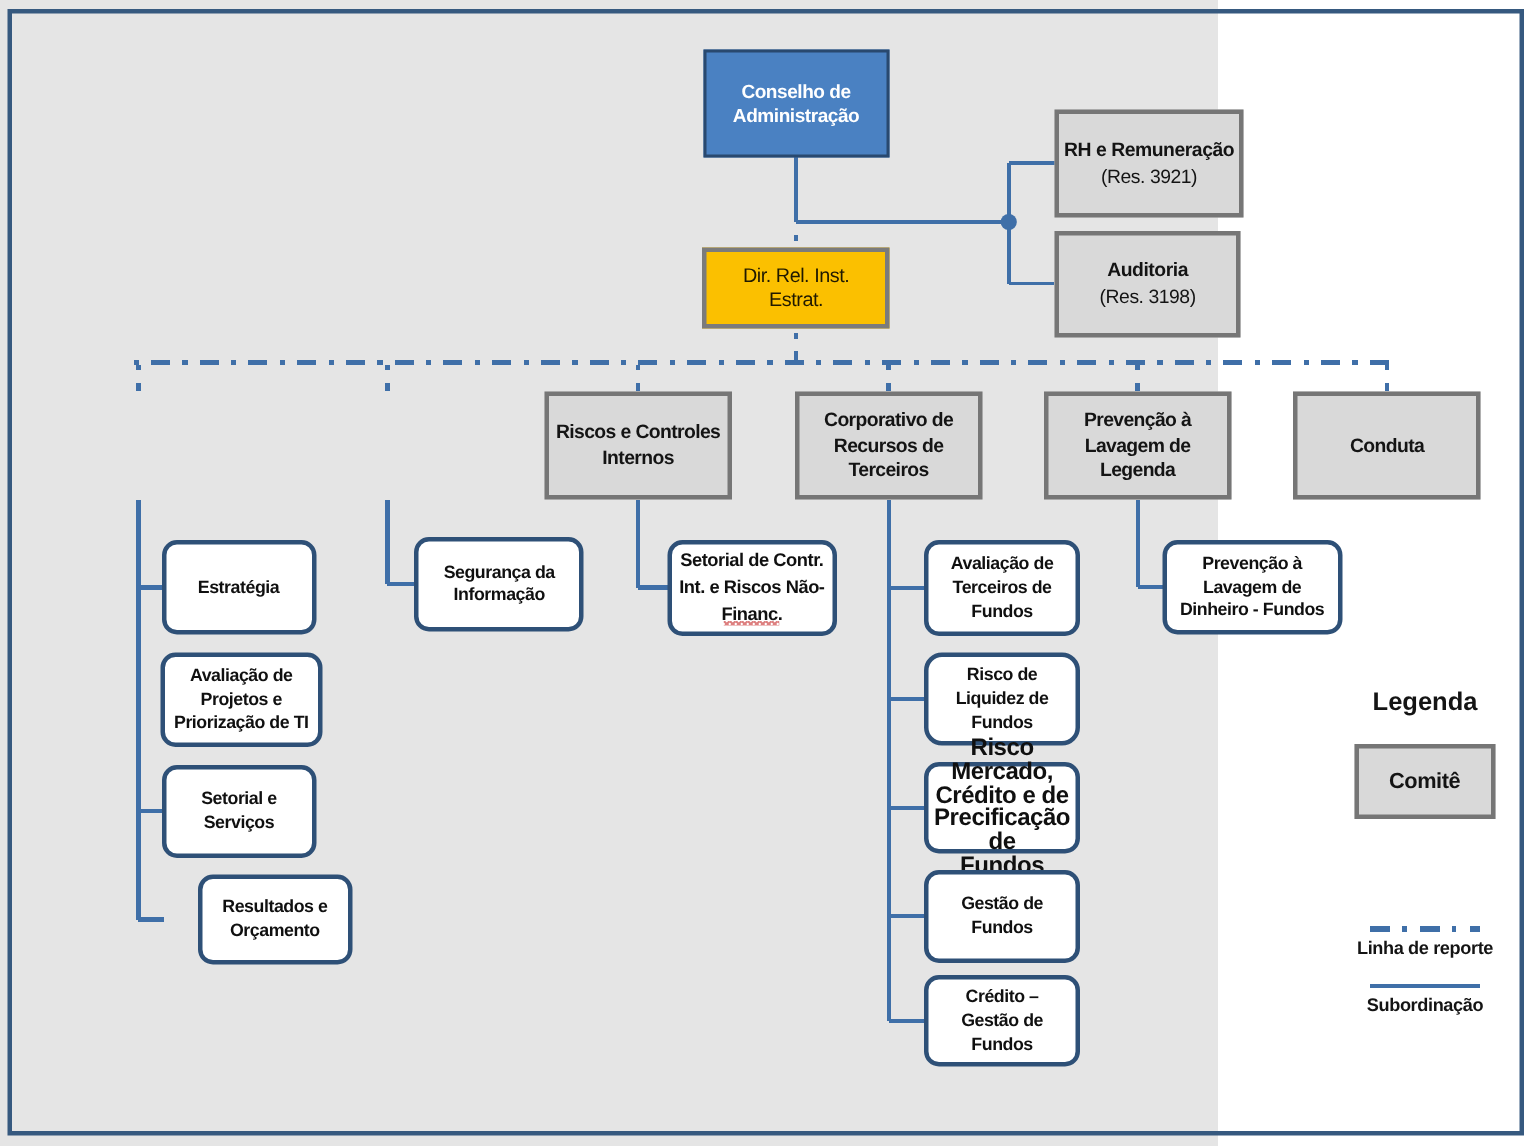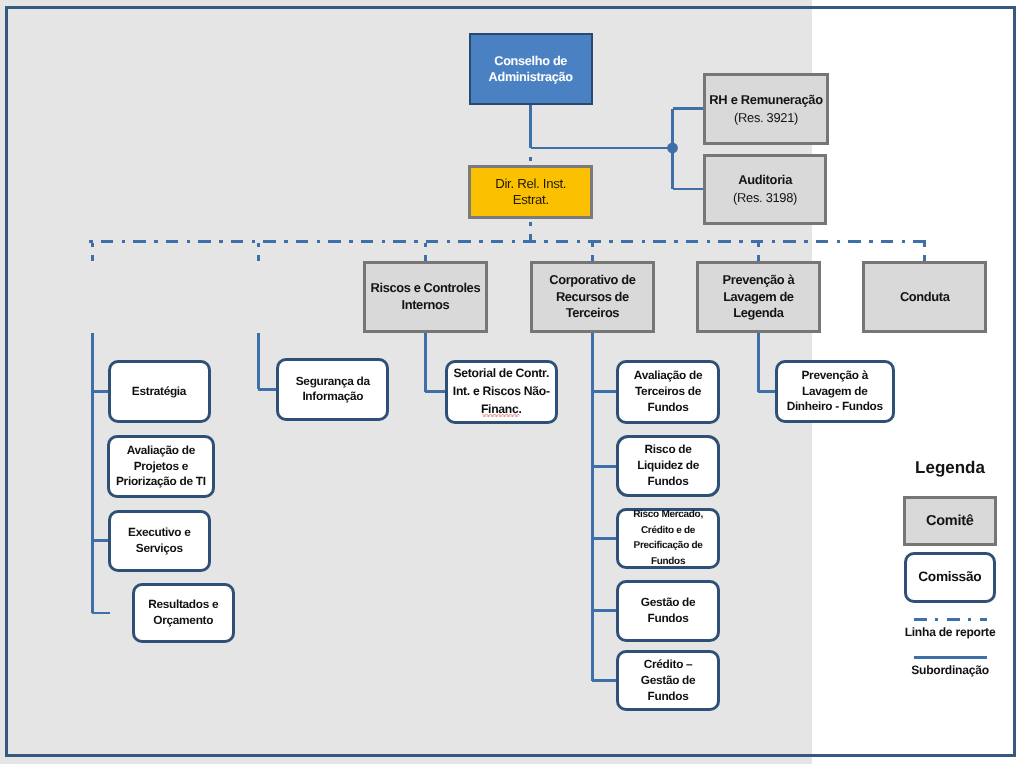--- a/index.html
+++ b/index.html
@@ -143,21 +143,21 @@
     </div>
     <div class="node round n-s0-1" style="left: 107px; top: 435.1px; width: 107.7px; height: 62.6px; font-size: 11.85px; line-height: 15.7px;">
       <span class="t">
         <span>Avaliação de</span>
         <span>Projetos e</span>
         <span>Priorização de TI</span>
       </span>
     </div>
     <div class="node round n-s0-2" style="left: 107.5px; top: 509.5px; width: 103.6px; height: 62.1px; font-size: 11.85px; line-height: 15.7px;">
       <span class="t">
-        <span>Executivo e</span>
+        <span>Setorial e</span>
         <span>Serviços</span>
       </span>
     </div>
     <div class="node round n-s0-3" style="left: 107.5px; top: 582.6px; width: 103.5px; height: 60.8px; font-size: 11.85px; line-height: 15.7px; margin-left: 24px;">
       <span class="t">
         <span>Resultados e</span>
         <span>Orçamento</span>
       </span>
     </div>
 
@@ -183,21 +183,21 @@
         <span>Fundos</span>
       </span>
     </div>
     <div class="node round n-s3-1" style="left: 616.3px; top: 434.8px; width: 103.5px; height: 62.5px; font-size: 11.85px; line-height: 15.7px; border-radius: 12px;">
       <span class="t">
         <span>Risco de</span>
         <span>Liquidez de</span>
         <span>Fundos</span>
       </span>
     </div>
-    <div class="node round n-s3-2" style="left: 616.3px; top: 507.8px; width: 103.5px; height: 61.3px; font-size: 10px; line-height: 15.7px;">
+    <div class="node round n-s3-2" style="left: 616.3px; top: 507.8px; width: 103.5px; height: 61.3px; font-size: 16px; line-height: 15.7px;">
       <span class="t">
         <span>Risco Mercado,</span>
         <span>Crédito e de</span>
         <span>Precificação de</span>
         <span>Fundos</span>
       </span>
     </div>
     <div class="node round n-s3-3" style="left: 616.3px; top: 579.7px; width: 103.5px; height: 62px; font-size: 11.85px; line-height: 15.7px;">
       <span class="t">
         <span>Gestão de</span>
@@ -217,23 +217,18 @@
         <span>Prevenção à</span>
         <span>Lavagem de</span>
         <span>Dinheiro - Fundos</span>
       </span>
     </div>
 
     <div class="legend-title" style="left: 895px; top: 424px; width: 110px; font-size: 17px; line-height: 20px; margin-top: 34px;">Legenda</div>
     <div class="node gray n-lg-comite" style="left: 903px; top: 495.5px; width: 93.5px; height: 50px; font-size: 14.5px; line-height: 18px;">
       <span class="t">
         <span>Comitê</span>
-      </span>
-    </div>
-    <div class="node round n-lg-comiss" style="left: 903.5px; top: 551.5px; width: 92.5px; height: 51px; font-size: 13.7px; line-height: 18px;">
-      <span class="t">
-        <span>Comissão</span>
       </span>
     </div>
     <div class="legend-label n-lg-lab1" style="left: 890px; top: 624px; width: 120px; font-size: 12.1px; line-height: 17px;">Linha de reporte</div>
     <div class="legend-label n-lg-lab2" style="left: 890px; top: 661.5px; width: 120px; font-size: 12.1px; line-height: 17px;">Subordinação</div>
   </div>
 </div>
 
 </body></html>

